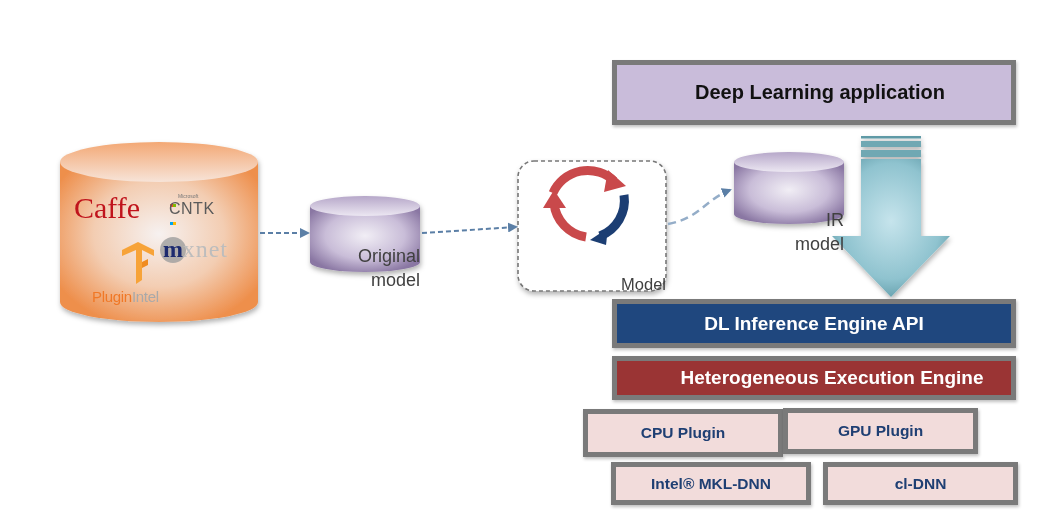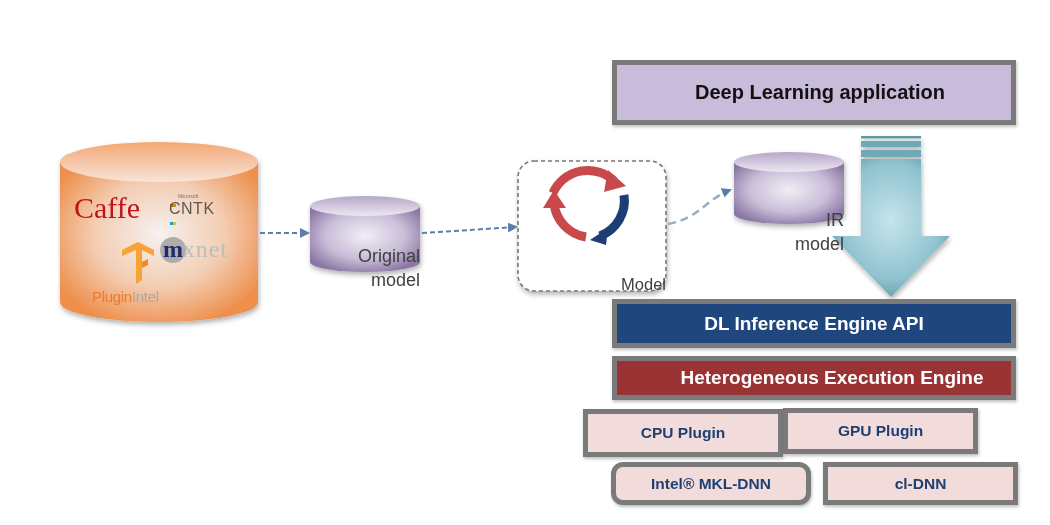--- a/index.html
+++ b/index.html
@@ -143,21 +143,21 @@
   <span>DL Inference Engine API</span>
 </div>
 
 <div class="box hee" style="left:612px;top:356px;width:404px;height:44px;">
   <span>Heterogeneous Execution Engine</span>
 </div>
 
 <div class="box plugin" style="left:583px;top:409px;width:200px;height:48px;">
   <span>CPU Plugin</span>
 </div>
-<div class="box plugin" style="left:611px;top:462px;width:200px;height:43px;border-radius:12px;">
+<div class="box plugin" style="left:611px;top:462px;width:200px;height:43px;">
   <span>Intel® MKL-DNN</span>
 </div>
 <div class="box plugin" style="left:783px;top:408px;width:195px;height:46px;">
   <span>GPU Plugin</span>
 </div>
 <div class="box plugin" style="left:823px;top:462px;width:195px;height:43px;">
   <span>cl-DNN</span>
 </div>
 
 </body></html>

